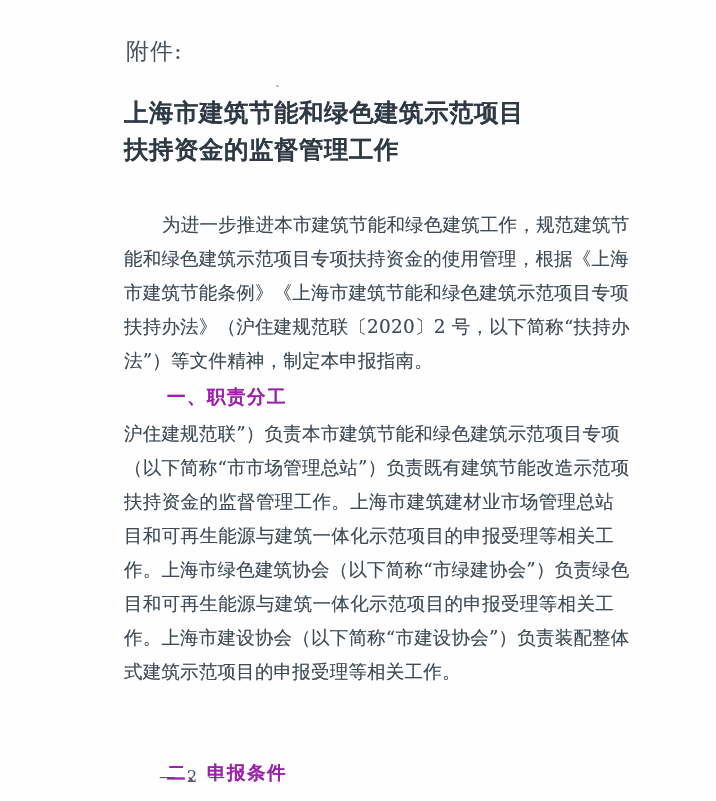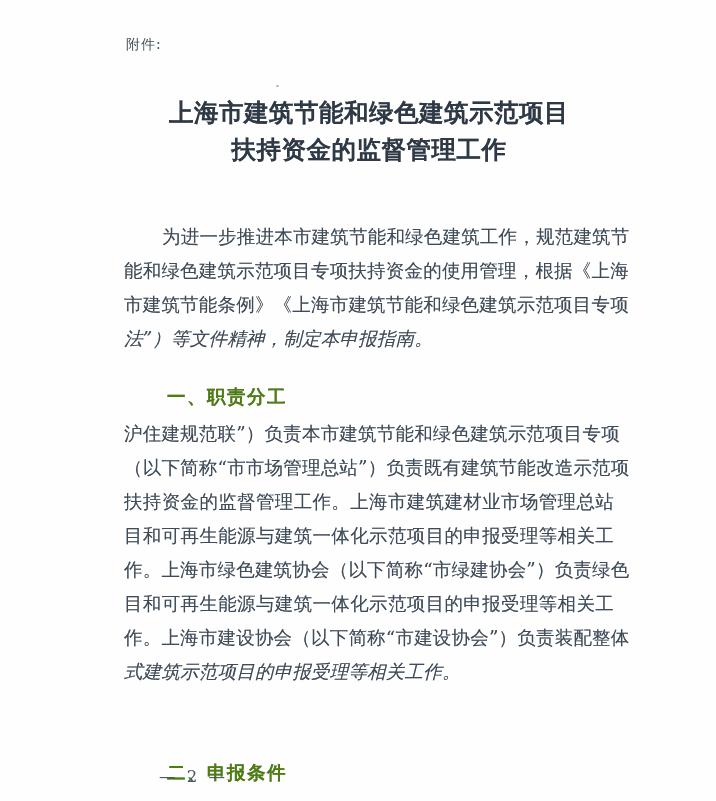--- a/index.html
+++ b/index.html
@@ -12,71 +12,69 @@
     width: 716px;
     height: 801px;
     background: #fefefe;
     overflow: hidden;
     font-family: "DejaVu Serif", "Liberation Serif", serif;
   }
   .attachment {
     position: absolute;
     left: 126px;
     top: 36px;
-    font-size: 14px;
+    font-size: 23px;
     color: #47525e;
     letter-spacing: 1px;
   }
   .title-block {
     position: absolute;
     left: 124px;
     top: 94px;
     width: 490px;
-    text-align: center;
   }
   .title-line {
     font-size: 24.5px;
     font-weight: bold;
     line-height: 37px;
     color: #2e3945;
     letter-spacing: 0.5px;
     text-shadow: 0 0 0.6px rgba(46, 57, 69, 0.55);
     white-space: nowrap;
   }
   .para {
     position: absolute;
     left: 124px;
     width: 490px;
   }
-  .para1 { top: 220px; }
+  .para1 { top: 208px; }
   .para2 { top: 417px; }
   .line {
     font-size: 18.5px;
     line-height: 34px;
     height: 34px;
     color: #3f4b58;
     text-align: justify;
     text-align-last: justify;
     text-shadow: 0 0 0.5px rgba(63, 75, 88, 0.45);
     white-space: nowrap;
     letter-spacing: 0.2px;
   }
   .line.indent { text-indent: 38px; }
   .line.last {
     text-align-last: left;
     white-space: normal;
-    font-style: italic;
   }
   .heading {
     position: absolute;
     left: 167px;
     font-family: "Liberation Sans", "DejaVu Sans", sans-serif;
     font-weight: bold;
     font-size: 18.5px;
-    color: #4d7c0f;
+    color: #a21caf;
     letter-spacing: 1.5px;
     text-shadow: 0 0 0.6px rgba(50, 61, 73, 0.5);
   }
   .heading1 { top: 384px; }
   .heading2 { top: 734px; margin-top: 26px; }
   .footer {
     position: absolute;
     left: 159px;
     top: 767px;
     font-size: 16.5px;
@@ -104,20 +102,21 @@
 
   <div class="title-block">
     <div class="title-line">上海市建筑节能和绿色建筑示范项目</div>
     <div class="title-line">扶持资金的监督管理工作</div>
   </div>
 
   <div class="para para1">
     <div class="line indent">为进一步推进本市建筑节能和绿色建筑工作，规范建筑节</div>
     <div class="line">能和绿色建筑示范项目专项扶持资金的使用管理，根据《上海</div>
     <div class="line">市建筑节能条例》《上海市建筑节能和绿色建筑示范项目专项</div>
+    <div class="line">扶持办法》（沪住建规范联〔2020〕2 号，以下简称“扶持办</div>
     <div class="line last">法”）等文件精神，制定本申报指南。</div>
   </div>
 
   <div class="heading heading1">一、职责分工</div>
 
   <div class="para para2">
     <div class="line">沪住建规范联”）负责本市建筑节能和绿色建筑示范项目专项</div>
     <div class="line">（以下简称“市市场管理总站”）负责既有建筑节能改造示范项</div>
     <div class="line">扶持资金的监督管理工作。上海市建筑建材业市场管理总站</div>
     <div class="line">目和可再生能源与建筑一体化示范项目的申报受理等相关工</div>

